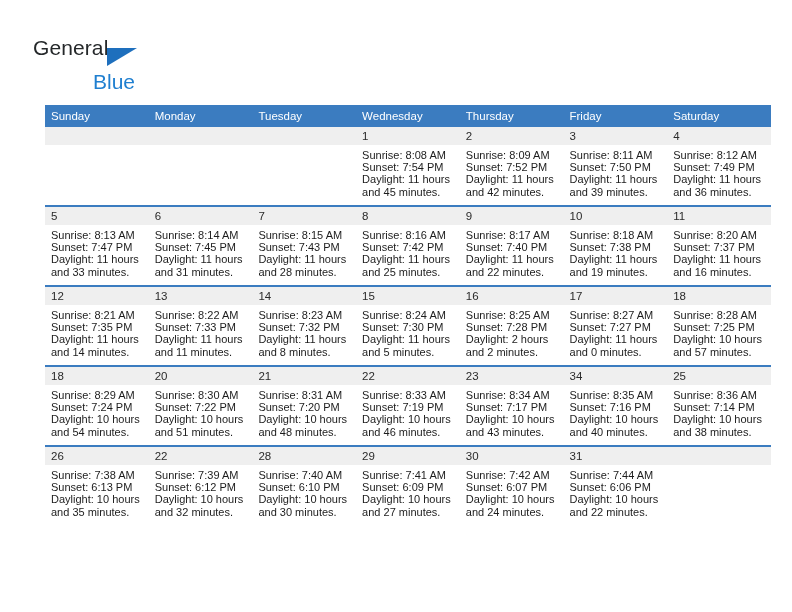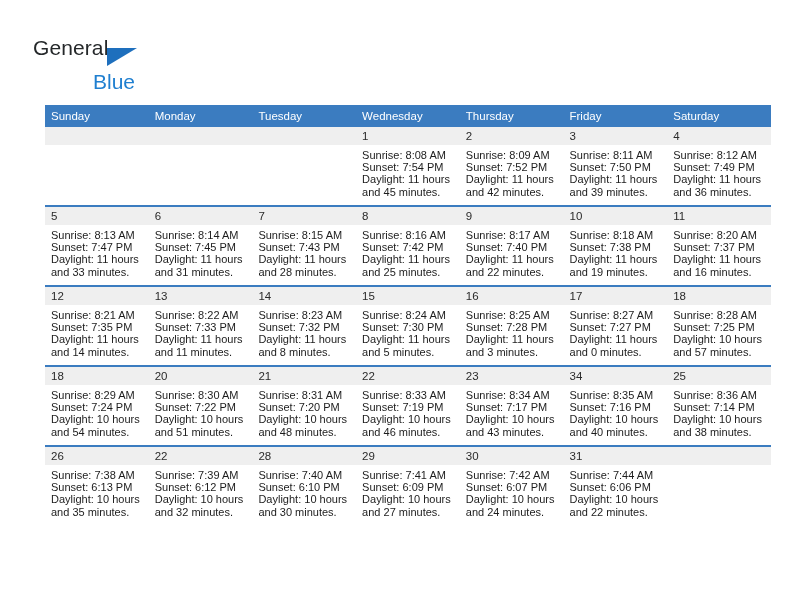--- a/index.html
+++ b/index.html
@@ -297,21 +297,21 @@
               <div>Sunrise: 8:24 AM</div>
               <div>Sunset: 7:30 PM</div>
               <div class="wrap">Daylight: 11 hours and 5 minutes.</div>
             </div>
           </td>
           <td>
             <span class="daynum">16</span>
             <div class="info">
               <div>Sunrise: 8:25 AM</div>
               <div>Sunset: 7:28 PM</div>
-              <div class="wrap">Daylight: 11 hours and 3 minutes.</div>
+              <div class="wrap">Daylight: 2 hours and 2 minutes.</div>
             </div>
           </td>
           <td>
             <span class="daynum">17</span>
             <div class="info">
               <div>Sunrise: 8:27 AM</div>
               <div>Sunset: 7:27 PM</div>
               <div class="wrap">Daylight: 11 hours and 0 minutes.</div>
             </div>
           </td>

